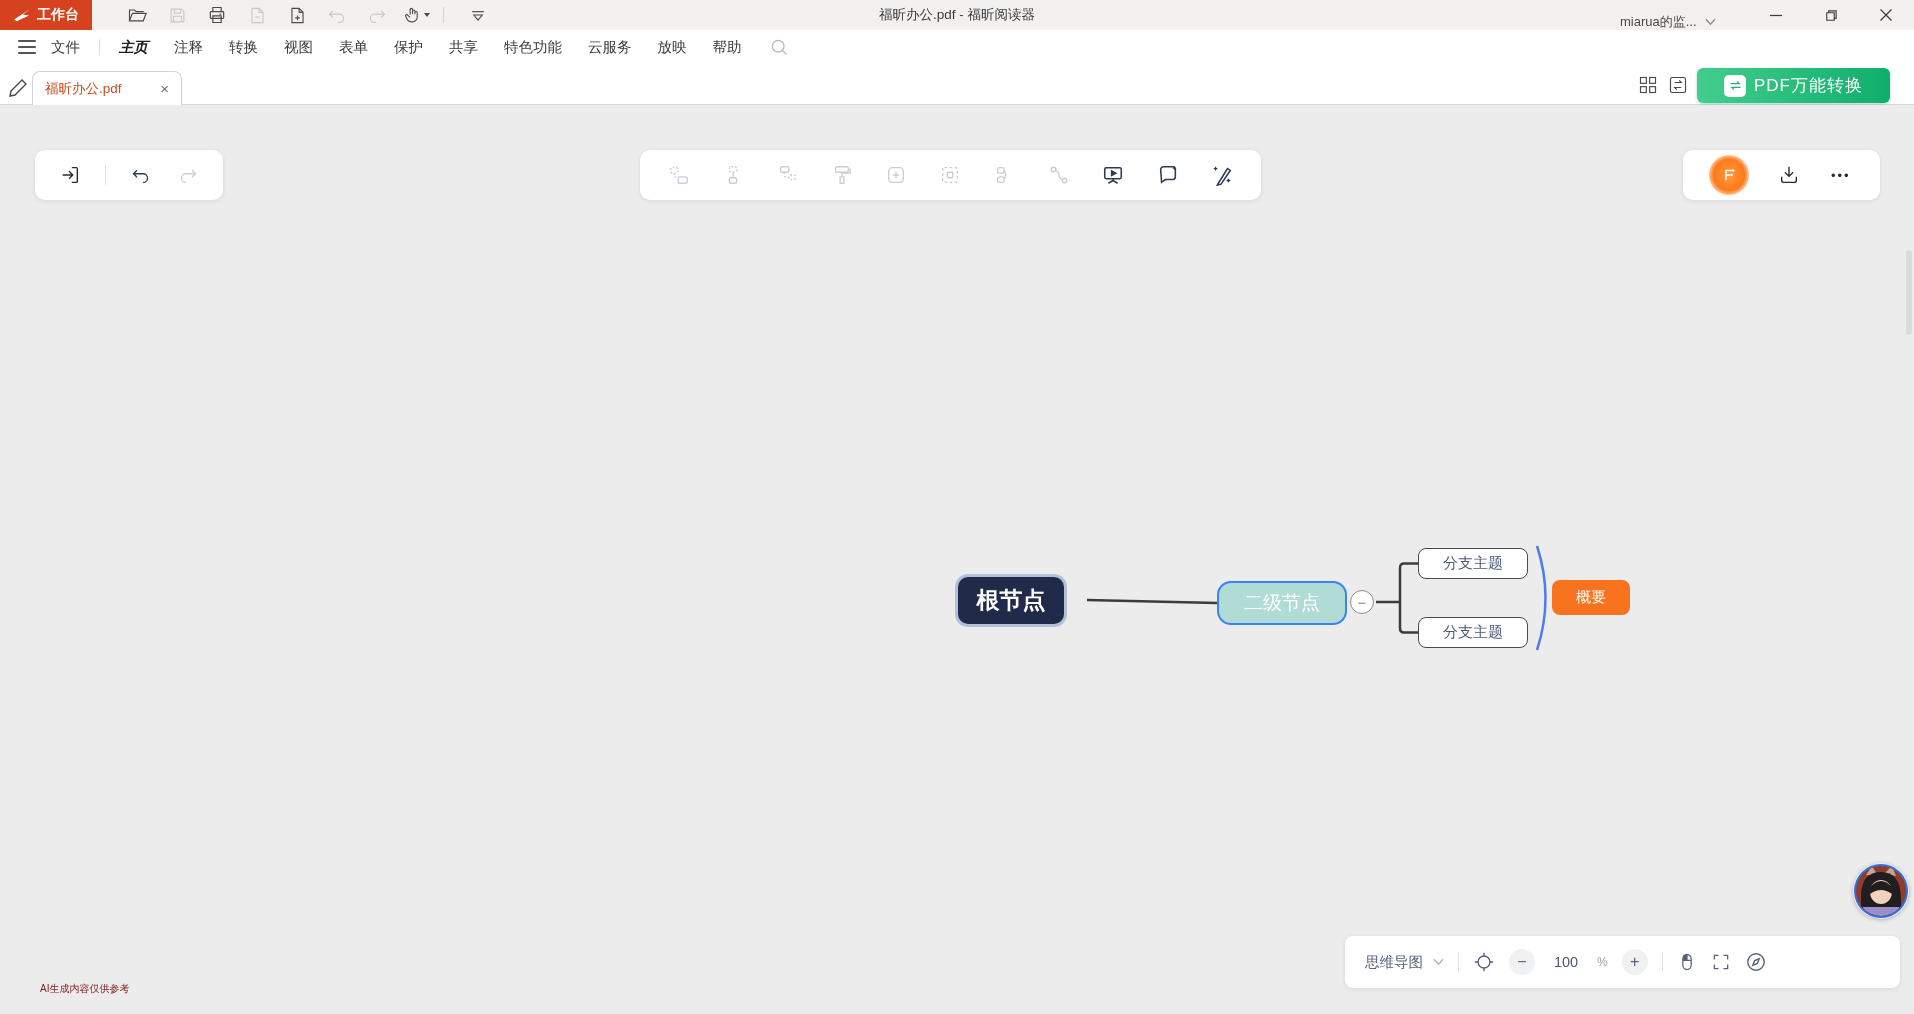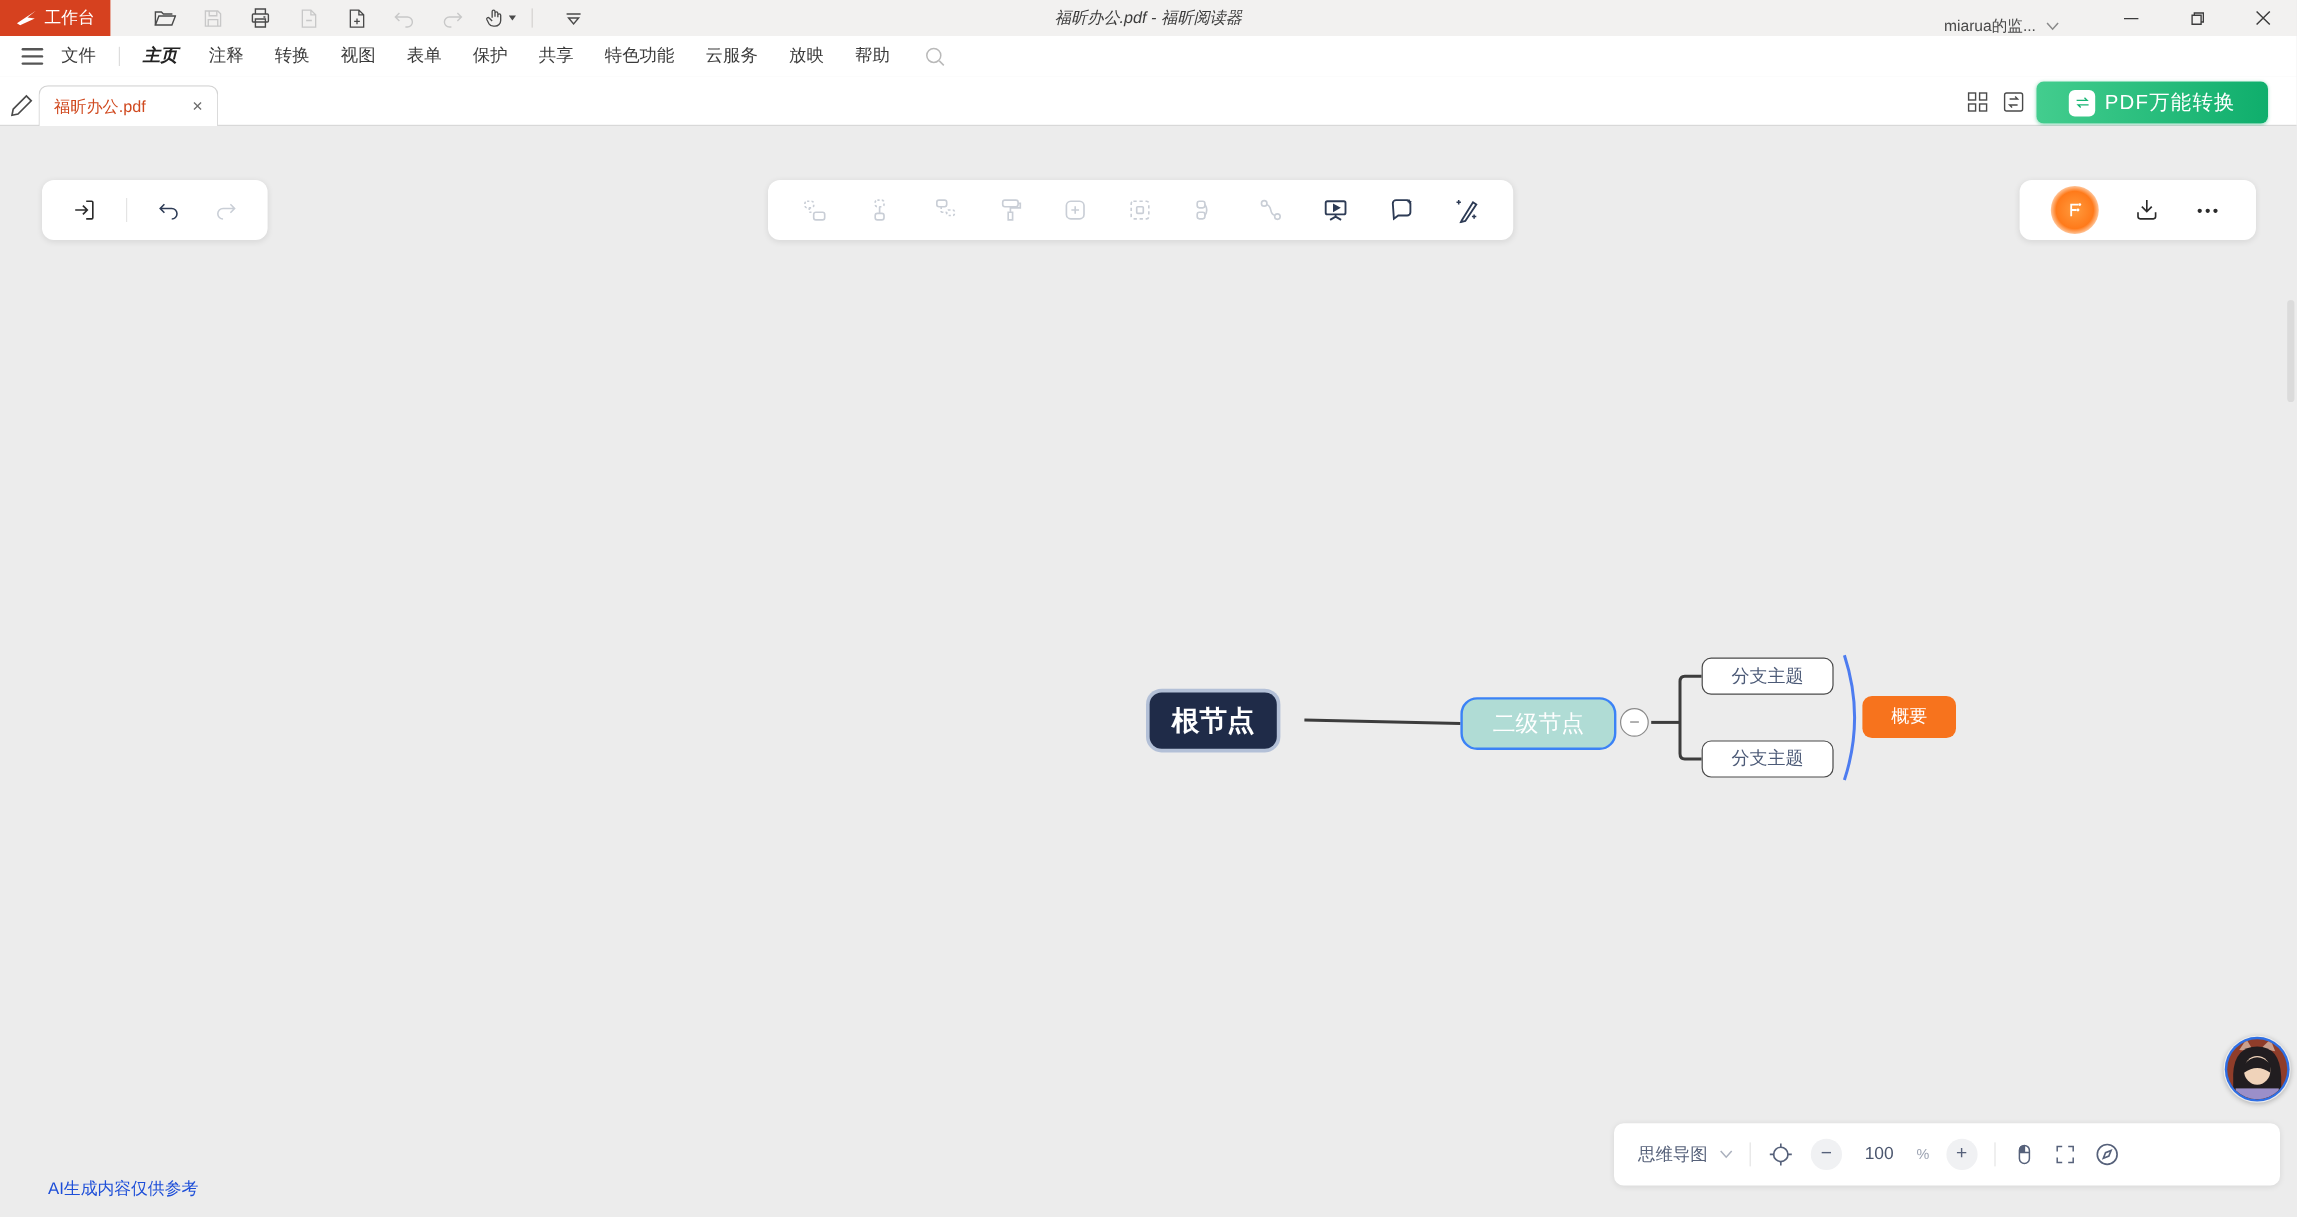--- a/index.html
+++ b/index.html
@@ -3,26 +3,26 @@
 <meta charset="utf-8">
 <style>
   * { margin:0; padding:0; box-sizing:border-box; }
   html,body { width:1914px; height:1014px; overflow:hidden; }
   body { font-family:"Liberation Sans","DejaVu Sans",sans-serif; background:#ececec; position:relative; color:#3b3b3b; }
   .abs { position:absolute; }
 
   
   .titlebar { position:absolute; left:0; top:0; width:1914px; height:30px; background:#f2f1f0; }
   .workspace-btn { position:absolute; left:0; top:0; width:92px; height:30px; background:#d6411f; color:#fff;
-    display:flex; align-items:center; justify-content:center; gap:6px; font-size:14px; cursor:pointer; }
+    display:flex; align-items:center; justify-content:center; gap:6px; font-size:14px; cursor:pointer;font-weight:bold; }
   .tb-ic { position:absolute; top:3px; width:24px; height:24px; display:flex; align-items:center; justify-content:center; border-radius:3px; }
   .tb-ic svg { stroke:#4a4a4a; fill:none; stroke-width:1.4; }
   .tb-ic.disabled svg { stroke:#c8c8c8; }
   .tb-sep { position:absolute; top:7px; width:1px; height:16px; background:#d4d2d0; }
-  .win-title { position:absolute; left:50%; top:0; transform:translateX(-50%); height:30px; line-height:30px; font-size:13.5px; color:#3c3c3c; white-space:nowrap;font-style:italic; }
+  .win-title { position:absolute; left:50%; top:0; transform:translateX(-50%); height:30px; line-height:30px; font-size:13.5px; color:#3c3c3c; white-space:nowrap; }
   .user-area { position:absolute; left:1620px; top:0; height:44px; display:flex; align-items:center; gap:8px; font-size:13px; color:#4a4a4a; cursor:pointer; }
   .win-btn { position:absolute; top:0; width:48px; height:30px; display:flex; align-items:center; justify-content:center; }
   .win-btn svg { stroke:#3c3c3c; fill:none; stroke-width:1.2; }
 
   
   .menubar { position:absolute; left:0; top:30px; width:1914px; height:34px; background:#ffffff;
     display:flex; align-items:center; padding-left:12px; font-size:14.5px; color:#3b3b3b; }
   .menu-item { padding:0 13px; height:34px; line-height:34px; cursor:pointer; white-space:nowrap; }
   .menu-item.active { font-weight:bold; color:#222;font-style:italic; }
   .menu-sep { width:1px; height:16px; background:#dddddd; margin:0 6px; }
@@ -74,21 +74,21 @@
   
   .bottombar { position:absolute; left:1345px; top:831px; width:555px; height:52px; background:#fff; border-radius:8px;
     box-shadow:0 1px 5px rgba(0,0,0,.09); display:flex; align-items:center; padding:0 20px; gap:14px;
     color:#56617a; font-size:14.5px; }
   .bottombar svg { stroke:#56617a; fill:none; stroke-width:1.5; }
   .round-btn { width:26px; height:26px; border-radius:50%; background:#f0f1f3; display:flex; align-items:center; justify-content:center;
     color:#56617a; font-size:16px; cursor:pointer; }
   .zoom-val { min-width:34px; text-align:center; color:#4c576f; }
   .pct { font-size:12px; color:#9aa1b0; }
 
-  .footer-note { position:absolute; left:40px; top:877px; font-size:14px; color:#1d4ed8; }
+  .footer-note { position:absolute; left:40px; top:877px; font-size:10px; color:#7f1d1d; }
   .avatar { position:absolute; left:1853px; top:758px; width:56px; height:56px; border-radius:50%; cursor:pointer;
     box-shadow:0 1px 4px rgba(0,0,0,.25); }
   .scroll-thumb { position:absolute; right:2px; top:145px; width:6px; height:85px; background:#d7d7d7; border-radius:3px; opacity:.8; }
 </style>
 </head>
 <body>
 
 <div class="titlebar">
   <div class="workspace-btn">
     <span style="display:flex;">

